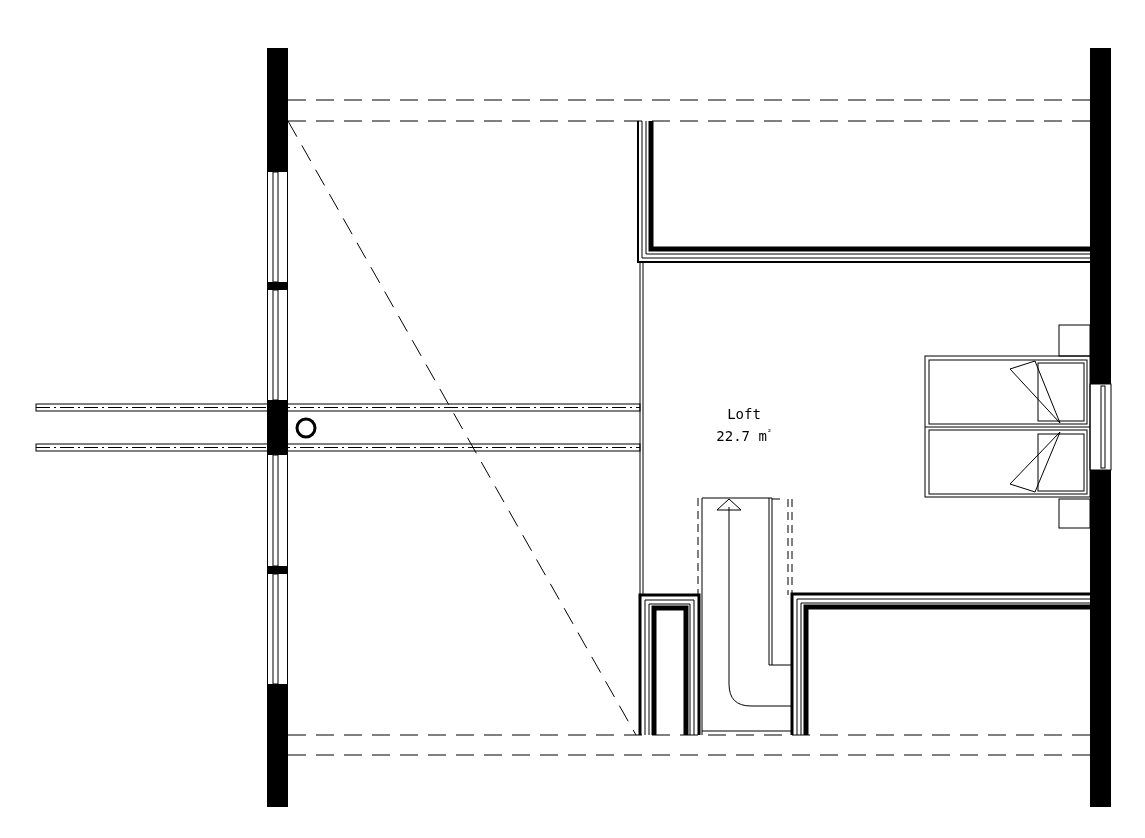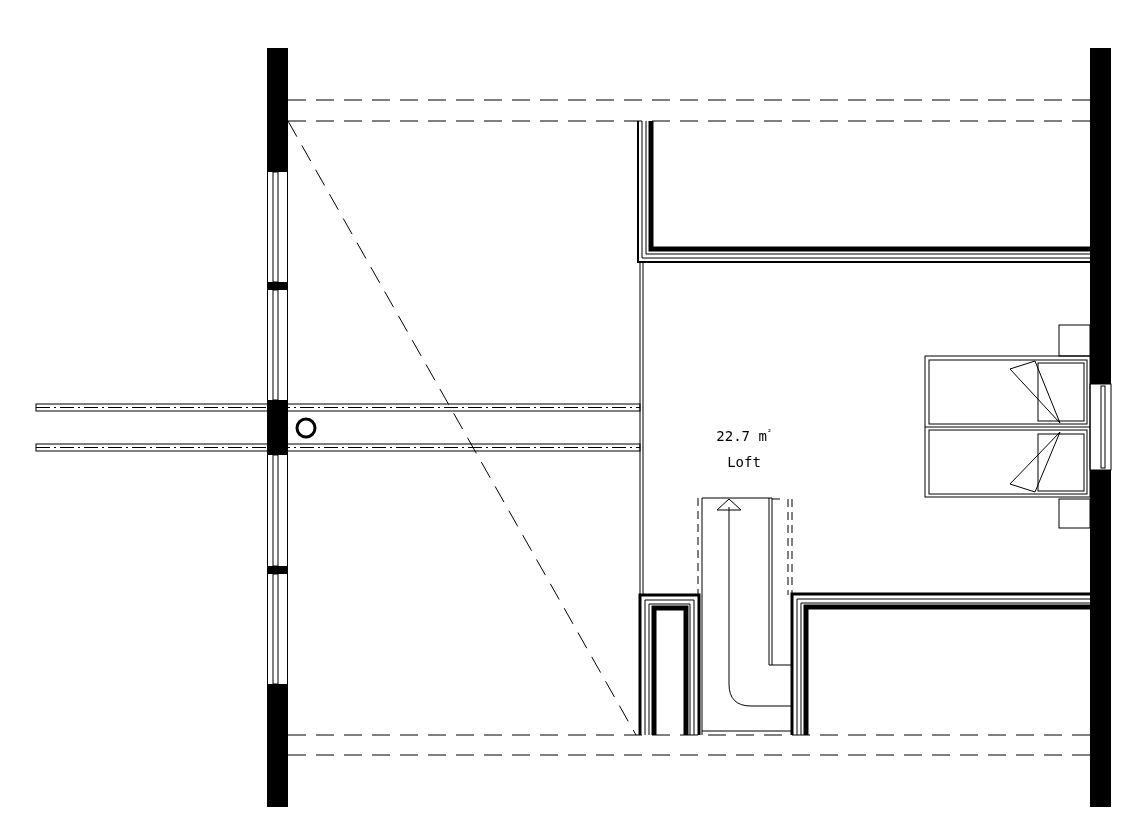--- a/index.html
+++ b/index.html
@@ -1,19 +1,19 @@
 <!DOCTYPE html>
 <html><head>
 <meta charset="utf-8">
 <style>
   html, body { margin: 0; padding: 0; background: #ffffff; }
   body { width: 1145px; height: 838px; position: relative; overflow: hidden; }
   #plan { position: absolute; left: 0; top: 0; }
   .label { position: absolute; font-family: "DejaVu Sans Mono", monospace; font-size: 14px; color: #000; text-align: center; white-space: nowrap; }
-  #room-name { left: 704px; top: 406px; width: 80px; margin-top: 48px; }
+  #room-name { left: 704px; top: 406px; width: 80px; }
   #room-area { left: 694px; top: 428px; width: 100px; text-align: center; }
   #room-area sup { font-size: 8px; }
 </style>
 </head>
 <body>
 
 <svg id="plan" width="1145" height="838" viewBox="0 0 1145 838" xmlns="http://www.w3.org/2000/svg">
 
   <g stroke="#000" stroke-width="1" stroke-dasharray="18,10" fill="none">
     <line x1="288" y1="100" x2="1090" y2="100"></line>

